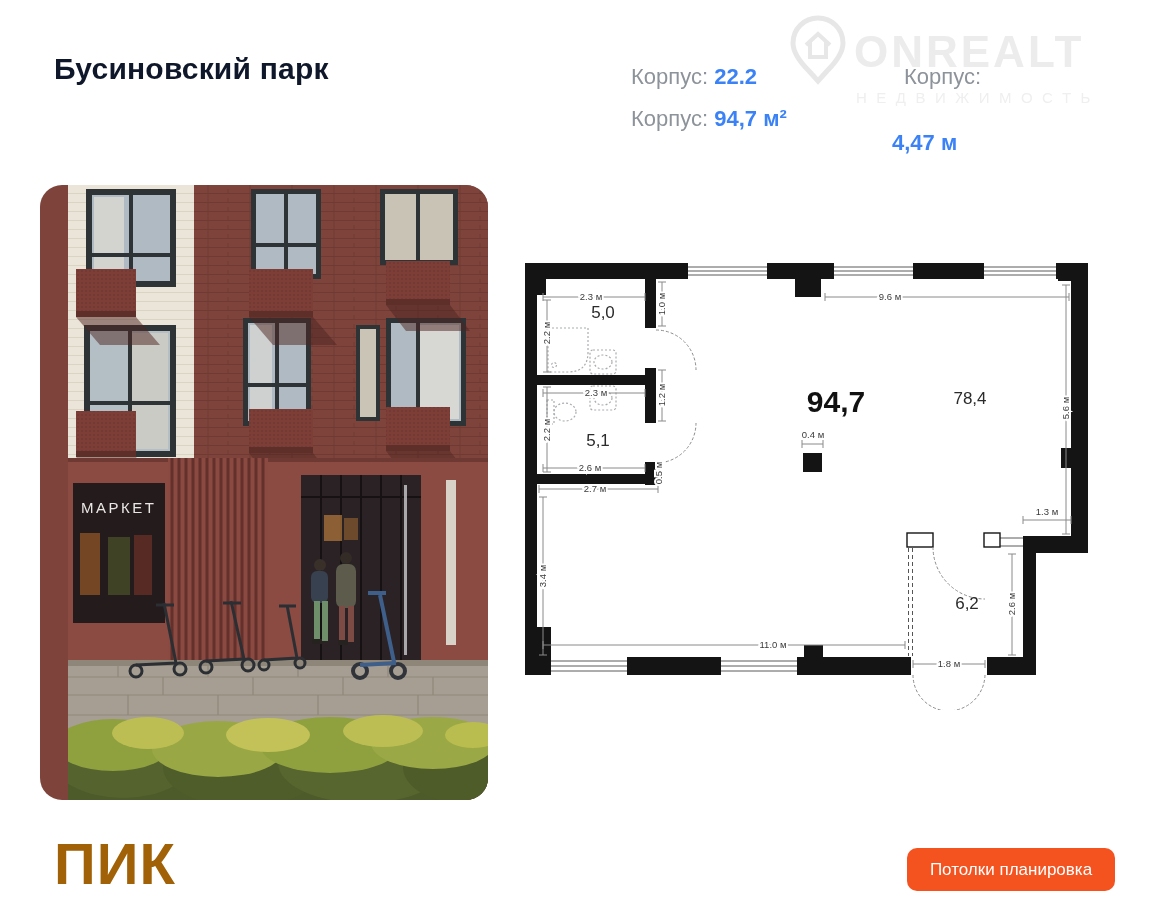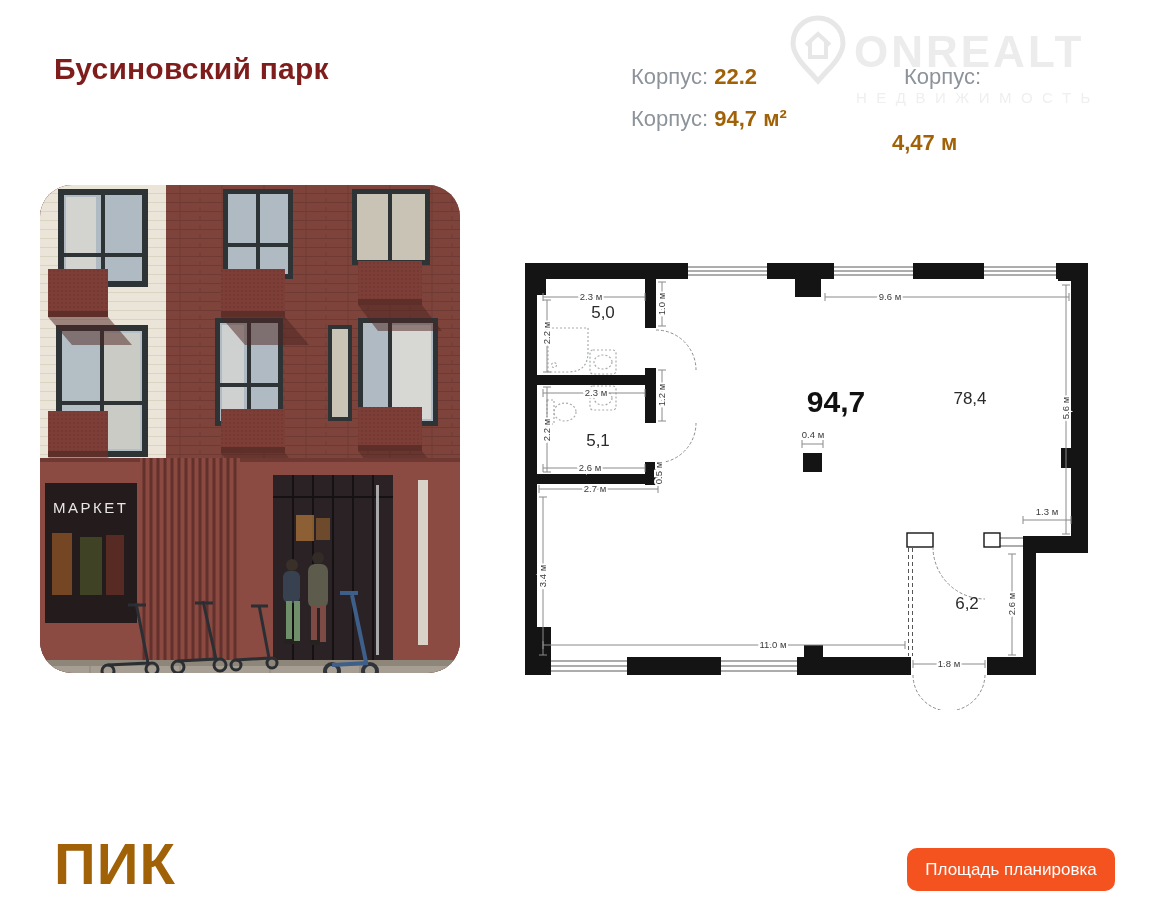--- a/index.html
+++ b/index.html
@@ -1,23 +1,23 @@
 <!DOCTYPE html>
 <html><head>
 <meta charset="utf-8">
 <style>
   html,body{margin:0;padding:0;}
   body{width:1152px;height:910px;background:#fff;font-family:"Liberation Sans",sans-serif;position:relative;overflow:hidden;}
   .abs{position:absolute;}
-  .page-title{left:54px;top:52px;font-size:30px;font-weight:bold;color:#7f1d1d;letter-spacing:.2px;z-index:2;}
+  .page-title{left:54px;top:52px;font-size:30px;font-weight:bold;color:#0f172a;letter-spacing:.2px;z-index:2;}
   .hdr{font-size:22px;z-index:2;white-space:nowrap;}
   .hdr .lbl{color:#8D939A;text-align:center;}
-  .hdr .val{color:#a16207;font-weight:bold;}
+  .hdr .val{color:#3b82f6;font-weight:bold;}
   .wm{left:788px;top:14px;z-index:1;}
-  .photo{left:40px;top:185px;width:420px;height:488px;border-radius:32px;overflow:hidden;z-index:1;background:#7E443C;}
+  .photo{left:40px;top:185px;width:420px;height:615px;border-radius:22px;overflow:hidden;z-index:1;background:#7E443C;padding-left:28px;}
   .plan{left:523px;top:260px;width:570px;height:450px;z-index:1;}
   .pik{left:54px;top:830px;font-size:58px;font-weight:bold;color:#a16207;letter-spacing:1px;z-index:2;}
   .cta{left:907px;top:848px;width:208px;height:43px;background:#F4521F;border:none;border-radius:10px;
        color:#fff;font-size:17px;font-family:"Liberation Sans",sans-serif;cursor:pointer;z-index:2;
        display:flex;align-items:center;justify-content:center;}
   svg text{font-family:"Liberation Sans",sans-serif;}
 </style>
 </head>
 <body>
 
@@ -344,13 +344,13 @@
     <text x="313" y="152" font-size="30" font-weight="bold" fill="#111">94,7</text>
     <text x="447" y="144" font-size="17">78,4</text>
     <text x="80" y="58" font-size="17">5,0</text>
     <text x="75" y="186" font-size="17">5,1</text>
     <text x="444" y="349" font-size="17">6,2</text>
   </g>
 </svg>
 </div>
 
 <div class="abs pik">ПИК</div>
-<button class="abs cta">Площадь планировка</button>
+<button class="abs cta">Потолки планировка</button>
 
 </body></html>

